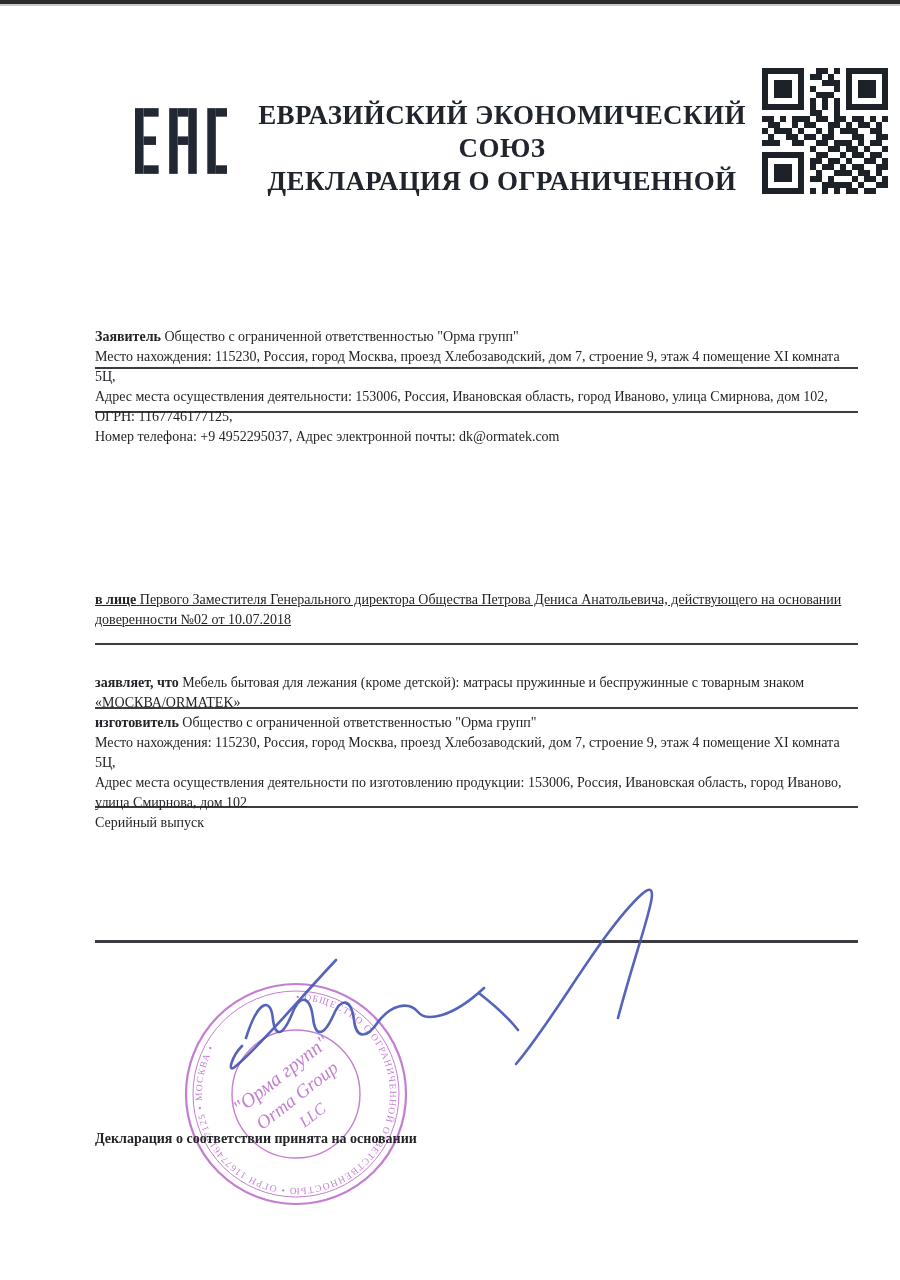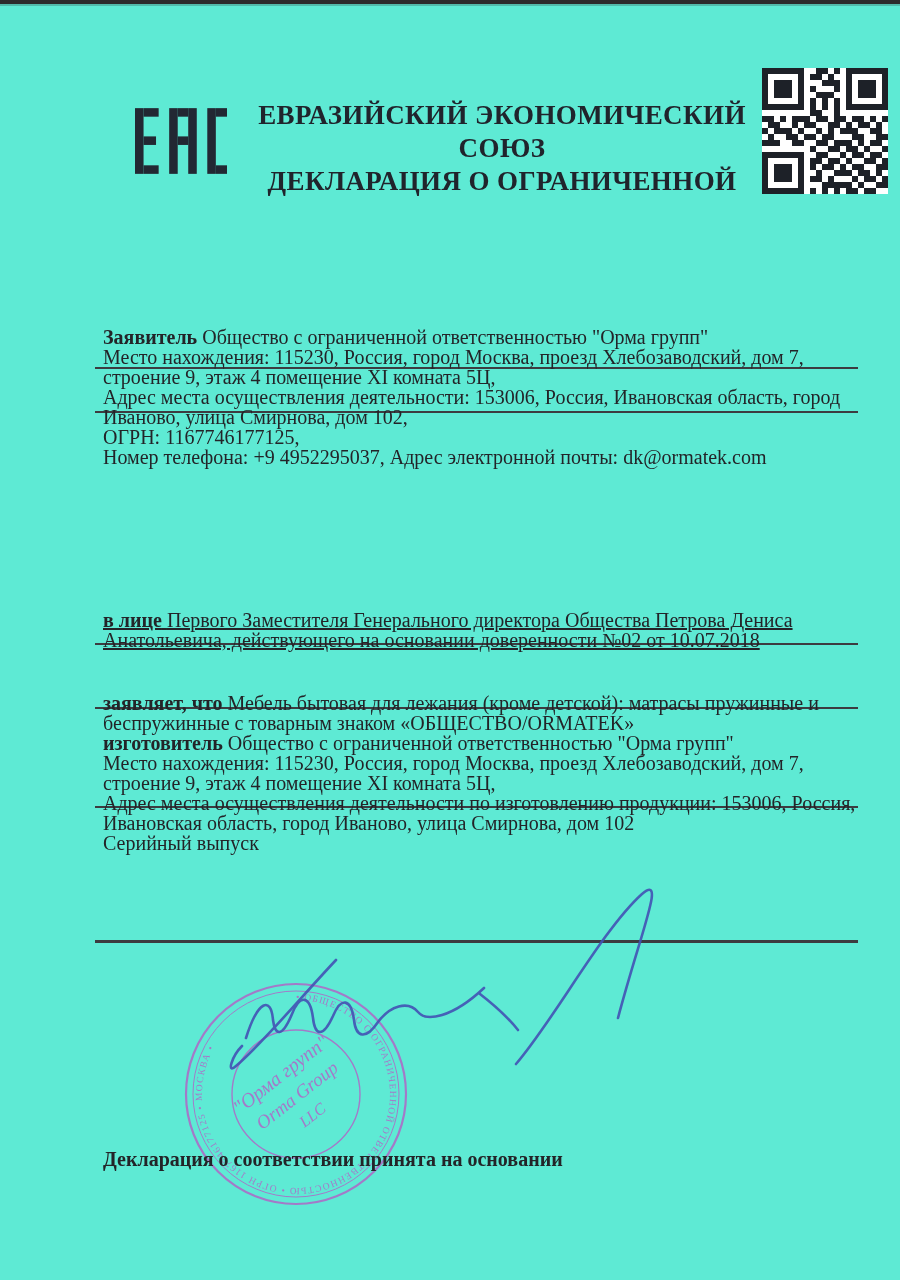--- a/index.html
+++ b/index.html
@@ -1,34 +1,34 @@
 <!DOCTYPE html>
 <html><head>
 <meta charset="utf-8">
 <style>
   html,body { margin:0; padding:0; background:#d8d8d8; }
   .page {
     position:relative; width:900px; height:1280px; margin:0 auto;
-    background:#5eead4; overflow:hidden;
+    background:#ffffff; overflow:hidden;
     font-family:"Liberation Serif", serif; color:#232428;
   }
   .scan-edge-top { position:absolute; top:0; left:0; right:0; height:4px; background:#2c2c2c; }
   .scan-edge-top2 { position:absolute; top:4px; left:0; right:0; height:2px; background:rgba(44,44,44,.25); }
 
   
   .eac-logo { position:absolute; left:135px; top:94px; width:92px; height:94px; }
   .title { position:absolute; left:228px; top:99px; width:548px; text-align:center;
            font-weight:bold; font-size:27px; line-height:33px; color:#20242c; letter-spacing:.4px; }
   .qr { position:absolute; right:12px; top:68px; width:126px; height:126px;
         display:grid; grid-template-columns:repeat(21,1fr); grid-template-rows:repeat(21,1fr);
         background:#fff; }
   .qr .on { background:#1d2128; }
 
   
-  .blk { position:absolute; left:95px; width:763px; font-size:20px; line-height:20px;margin-left:8px; }
+  .blk { position:absolute; left:95px; width:763px; font-size:14px; line-height:20px; }
   .blk p { margin:0; }
   .lbl { font-weight:bold; }
   .just { text-align:justify; }
   .ind { padding-left:13px; }
   .sep { position:absolute; left:95px; width:763px; height:0; border-top:2px solid #3c3c40; }
   .sep.thick { border-top-width:3px; }
 
   
   .stamp { position:absolute; left:162px; top:960px; width:268px; height:268px; z-index:1; opacity:.8; }
   .autograph { position:absolute; left:150px; top:868px; width:560px; height:210px; z-index:3; }
@@ -517,21 +517,21 @@
     <p>Номер телефона: +9 4952295037, Адрес электронной почты: dk@ormatek.com</p>
   </div>
   <div class="sep" style="top:367px;"></div>
 
   <div class="blk textlayer" style="top:371px;text-decoration:underline;">
     <p><span class="lbl">в лице</span> <span>Первого Заместителя Генерального директора Общества Петрова Дениса Анатольевича, действующего на основании доверенности №02 от 10.07.2018</span></p>
   </div>
   <div class="sep" style="top:411px;"></div>
 
   <div class="blk textlayer" style="top:414px;">
-    <p><span class="lbl">заявляет, что</span> <span>Мебель бытовая для лежания (кроме детской): матрасы пружинные и беспружинные с товарным знаком «ОБЩЕСТВО/ORMATEK»</span></p>
+    <p><span class="lbl">заявляет, что</span> <span>Мебель бытовая для лежания (кроме детской): матрасы пружинные и беспружинные с товарным знаком «МОСКВА/ORMATEK»</span></p>
     <p><span class="lbl">изготовитель</span> <span>Общество с ограниченной ответственностью "Орма групп"</span></p>
     <p>Место нахождения: 115230, Россия, город Москва, проезд Хлебозаводский, дом 7, строение 9, этаж 4 помещение XI комната 5Ц,</p>
     <p>Адрес места осуществления деятельности по изготовлению продукции: 153006, Россия, Ивановская область, город Иваново, улица Смирнова, дом 102</p>
     <p>Серийный выпуск</p>
   </div>
   <div class="sep" style="top:643px;"></div>
 
   <div class="blk textlayer" style="top:646px;">
   </div>
   <div class="sep" style="top:707px;"></div>

